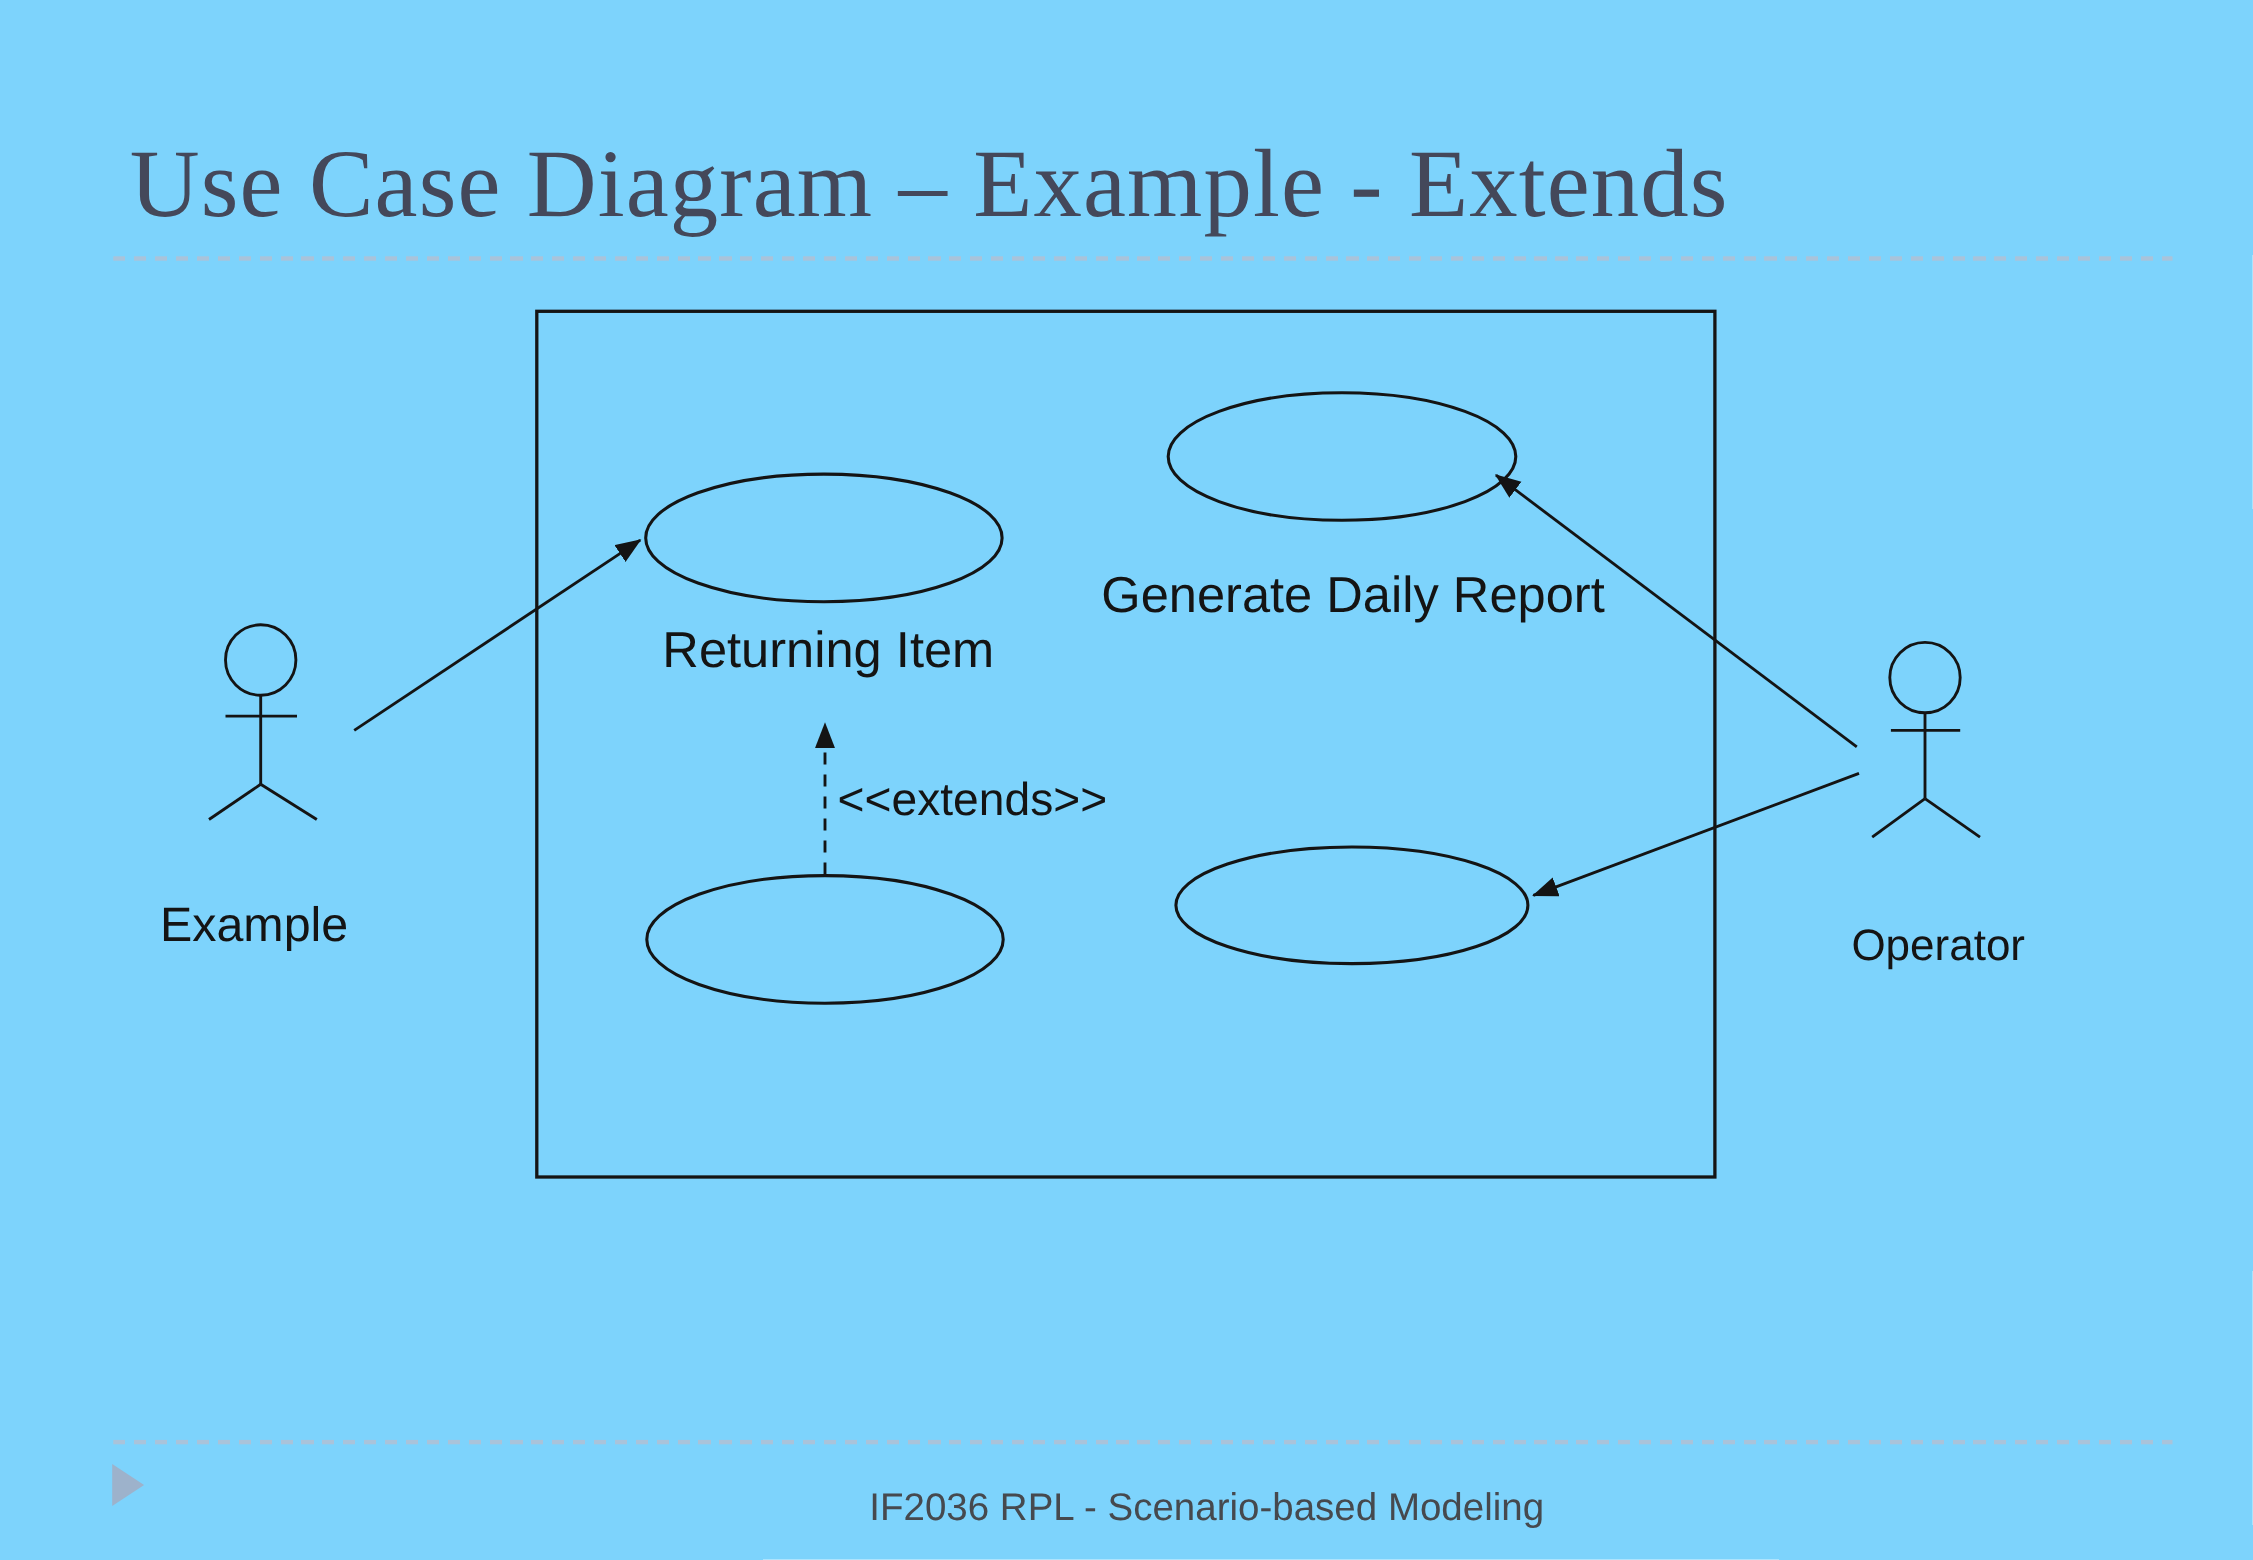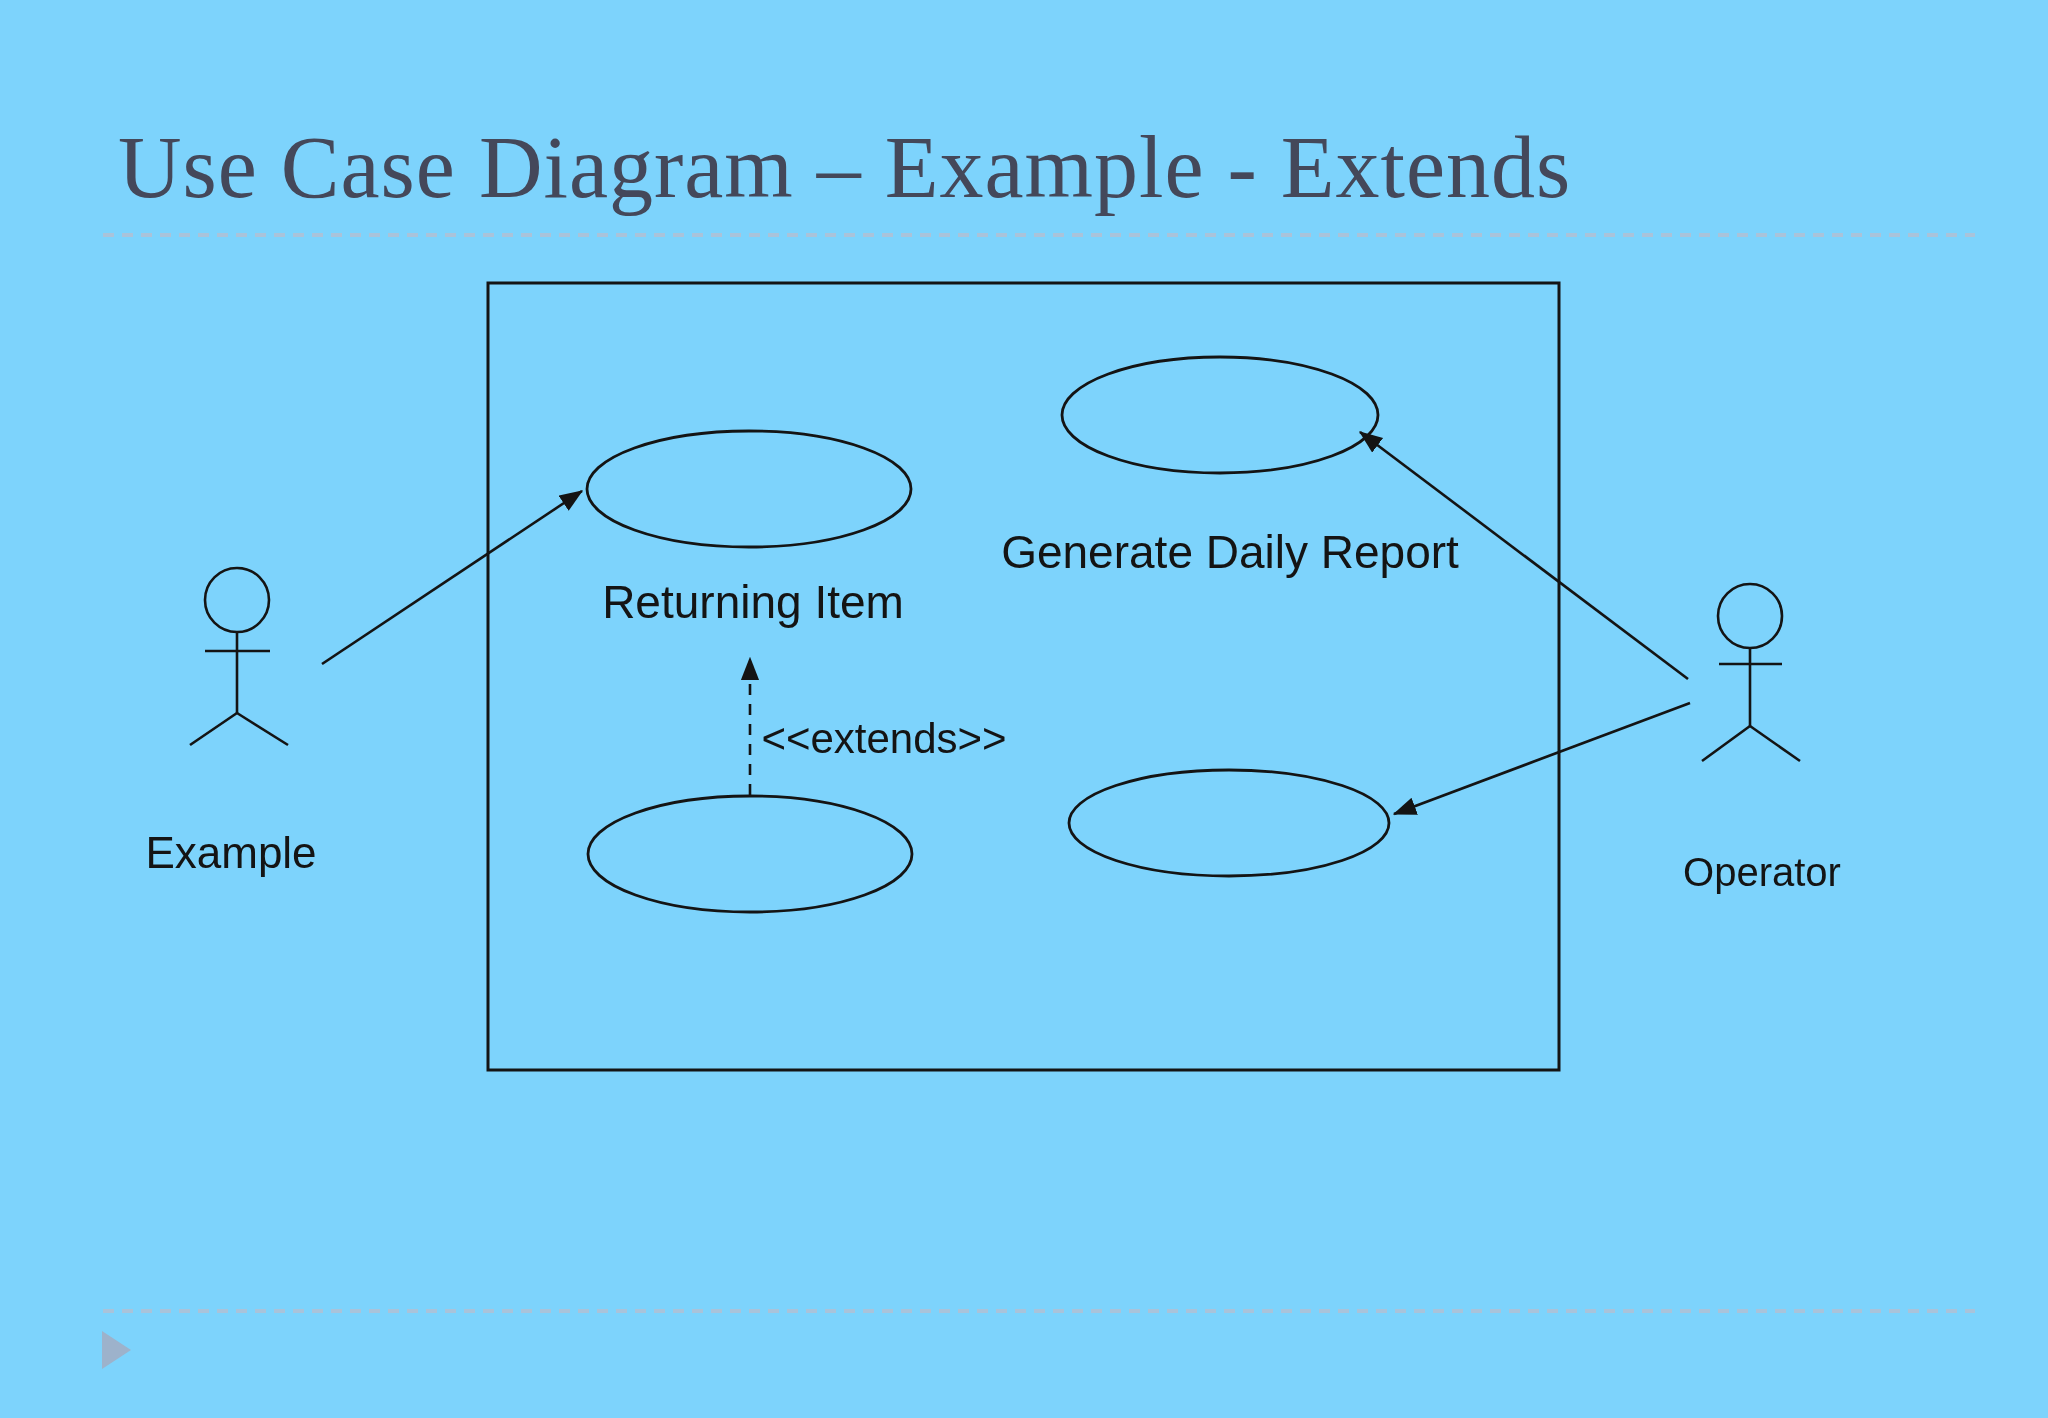--- a/index.html
+++ b/index.html
@@ -38,21 +38,20 @@
     width: 2048px;
     height: 1418px;
   }
 
   .dlabel {
     position: absolute;
     transform: translateX(-50%);
     color: #141414;
     font-size: 46px;
     white-space: nowrap;
-    margin-top: 12px;
   }
   .lbl-generate  { left: 1230px; top: 513px; }
   .lbl-returning { left:  753px; top: 563px; }
   .lbl-itemstuck { left:  743px; top: 960px; }
   .lbl-change    { left: 1228px; top: 926px; }
   .lbl-extends   { left:  884px; top: 703px; font-size: 42px; }
   .lbl-customer  { left:  231px; top: 816px; font-size: 44px; }
   .lbl-operator  { left: 1762px; top: 838px; font-size: 40px; }
 
   .footer-text {
@@ -120,14 +119,15 @@
   </svg>
 
   <div class="dlabel lbl-returning">Returning Item</div>
   <div class="dlabel lbl-generate">Generate Daily Report</div>
   <div class="dlabel lbl-extends">&lt;&lt;extends&gt;&gt;</div>
   <div class="dlabel lbl-customer">Example</div>
   <div class="dlabel lbl-operator">Operator</div>
 
   <div class="dash-rule rule-footer"></div>
   <div class="footer-bullet"></div>
+  <div class="footer-text">IF2036 RPL - Scenario-based Modeling</div>
 
 </div>
 
 </body></html>

